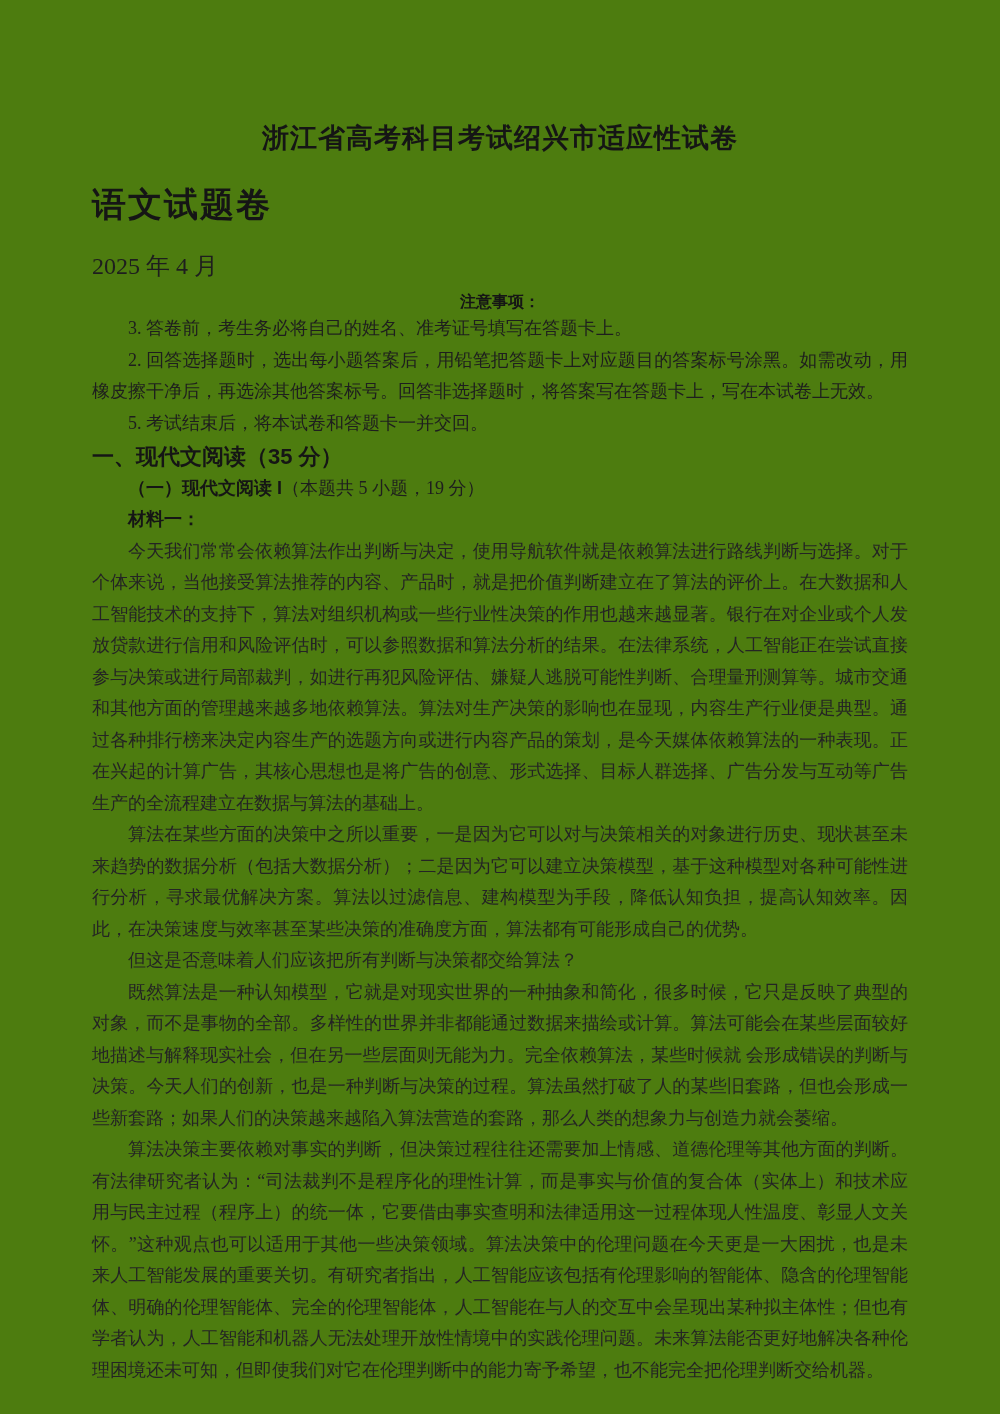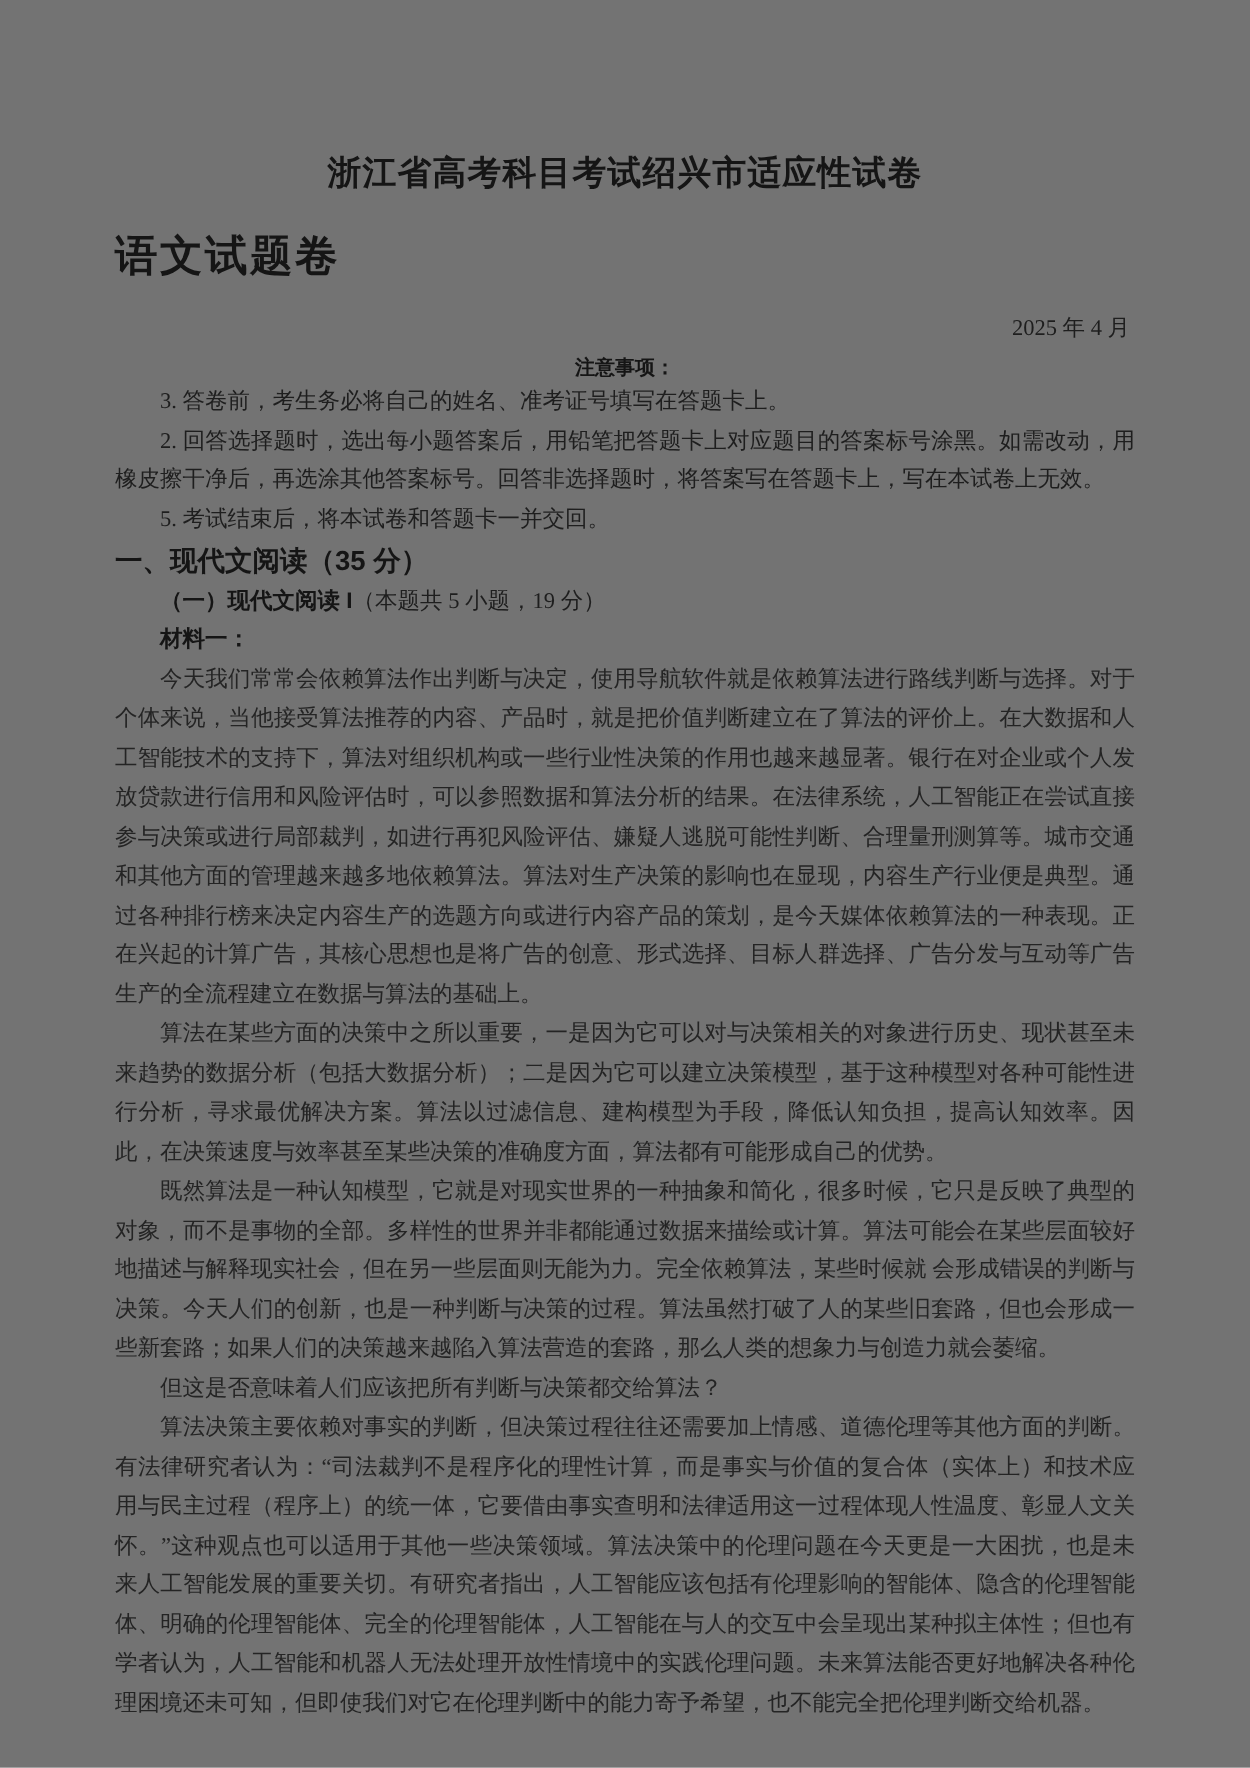--- a/index.html
+++ b/index.html
@@ -6,21 +6,21 @@
   body {
     width: 1000px;
     height: 1414px;
     background: #f2f2f2;
     font-family: "Liberation Serif", serif;
   }
   .page {
     position: relative;
     width: 1000px;
     height: 1414px;
-    background: #737373;
+    background: #4d7c0f;
     box-sizing: border-box;
     padding: 120px 92px 0 92px;
     color: #1e1e1e;
     overflow: hidden;
   }
   .paper-title {
     margin: 0;
     text-align: center;
     font-family: "Liberation Sans", sans-serif;
     font-weight: 700;
@@ -32,22 +32,21 @@
     margin: 26px 0 0 0;
     text-align: left;
     font-family: "Liberation Sans", sans-serif;
     font-weight: 700;
     font-size: 34px;
     letter-spacing: 2px;
     color: #151515;
   }
   .paper-date {
     margin-top: 22px;
-    text-align: right;
-    font-size: 18px;
+    font-size: 24px;
     padding-right: 4px;
   }
   .notice-heading {
     margin-top: 10px;
     font-family: "Liberation Sans", sans-serif;
     font-weight: 700;
     font-size: 16px;
     color: #151515;
     text-align: center;
   }
@@ -98,18 +97,18 @@
     <p class="indent">2. 回答选择题时，选出每小题答案后，用铅笔把答题卡上对应题目的答案标号涂黑。如需改动，用橡皮擦干净后，再选涂其他答案标号。回答非选择题时，将答案写在答题卡上，写在本试卷上无效。</p>
     <p class="indent">5. 考试结束后，将本试卷和答题卡一并交回。</p>
   </section>
 
   <section>
     <div class="sec-heading">一、现代文阅读（35 分）</div>
     <div class="sub-heading"><span class="bold">（一）现代文阅读 I</span><span>（本题共 5 小题，19 分）</span></div>
     <p class="indent material-label">材料一：</p>
     <p class="indent body-para">今天我们常常会依赖算法作出判断与决定，使用导航软件就是依赖算法进行路线判断与选择。对于个体来说，当他接受算法推荐的内容、产品时，就是把价值判断建立在了算法的评价上。在大数据和人工智能技术的支持下，算法对组织机构或一些行业性决策的作用也越来越显著。银行在对企业或个人发放贷款进行信用和风险评估时，可以参照数据和算法分析的结果。在法律系统，人工智能正在尝试直接参与决策或进行局部裁判，如进行再犯风险评估、嫌疑人逃脱可能性判断、合理量刑测算等。城市交通和其他方面的管理越来越多地依赖算法。算法对生产决策的影响也在显现，内容生产行业便是典型。通过各种排行榜来决定内容生产的选题方向或进行内容产品的策划，是今天媒体依赖算法的一种表现。正在兴起的计算广告，其核心思想也是将广告的创意、形式选择、目标人群选择、广告分发与互动等广告生产的全流程建立在数据与算法的基础上。</p>
     <p class="indent body-para">算法在某些方面的决策中之所以重要，一是因为它可以对与决策相关的对象进行历史、现状甚至未来趋势的数据分析（包括大数据分析）；二是因为它可以建立决策模型，基于这种模型对各种可能性进行分析，寻求最优解决方案。算法以过滤信息、建构模型为手段，降低认知负担，提高认知效率。因此，在决策速度与效率甚至某些决策的准确度方面，算法都有可能形成自己的优势。</p>
+    <p class="indent body-para">但这是否意味着人们应该把所有判断与决策都交给算法？</p>
     <p class="indent body-para">既然算法是一种认知模型，它就是对现实世界的一种抽象和简化，很多时候，它只是反映了典型的对象，而不是事物的全部。多样性的世界并非都能通过数据来描绘或计算。算法可能会在某些层面较好地描述与解释现实社会，但在另一些层面则无能为力。完全依赖算法，某些时候就 会形成错误的判断与决策。今天人们的创新，也是一种判断与决策的过程。算法虽然打破了人的某些旧套路，但也会形成一些新套路；如果人们的决策越来越陷入算法营造的套路，那么人类的想象力与创造力就会萎缩。</p>
-    <p class="indent body-para">但这是否意味着人们应该把所有判断与决策都交给算法？</p>
     <p class="indent body-para">算法决策主要依赖对事实的判断，但决策过程往往还需要加上情感、道德伦理等其他方面的判断。有法律研究者认为：“司法裁判不是程序化的理性计算，而是事实与价值的复合体（实体上）和技术应用与民主过程（程序上）的统一体，它要借由事实查明和法律适用这一过程体现人性温度、彰显人文关怀。”这种观点也可以适用于其他一些决策领域。算法决策中的伦理问题在今天更是一大困扰，也是未来人工智能发展的重要关切。有研究者指出，人工智能应该包括有伦理影响的智能体、隐含的伦理智能体、明确的伦理智能体、完全的伦理智能体，人工智能在与人的交互中会呈现出某种拟主体性；但也有学者认为，人工智能和机器人无法处理开放性情境中的实践伦理问题。未来算法能否更好地解决各种伦理困境还未可知，但即使我们对它在伦理判断中的能力寄予希望，也不能完全把伦理判断交给机器。</p>
   </section>
 
 </div>
 
 </body></html>

